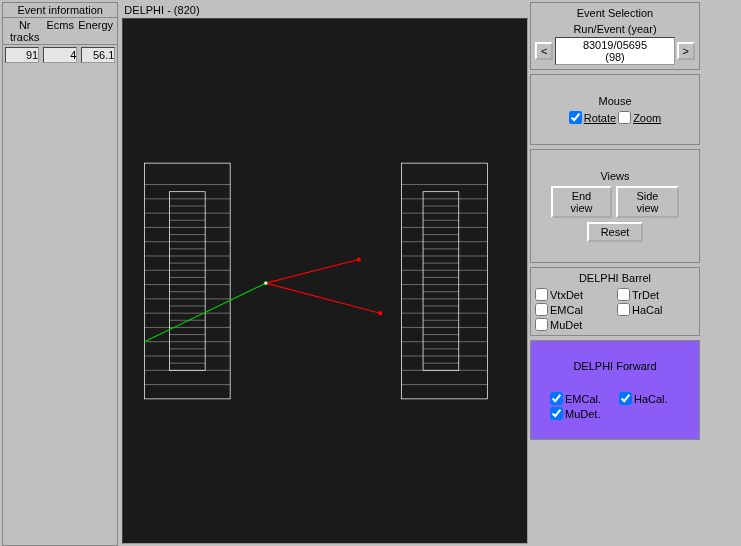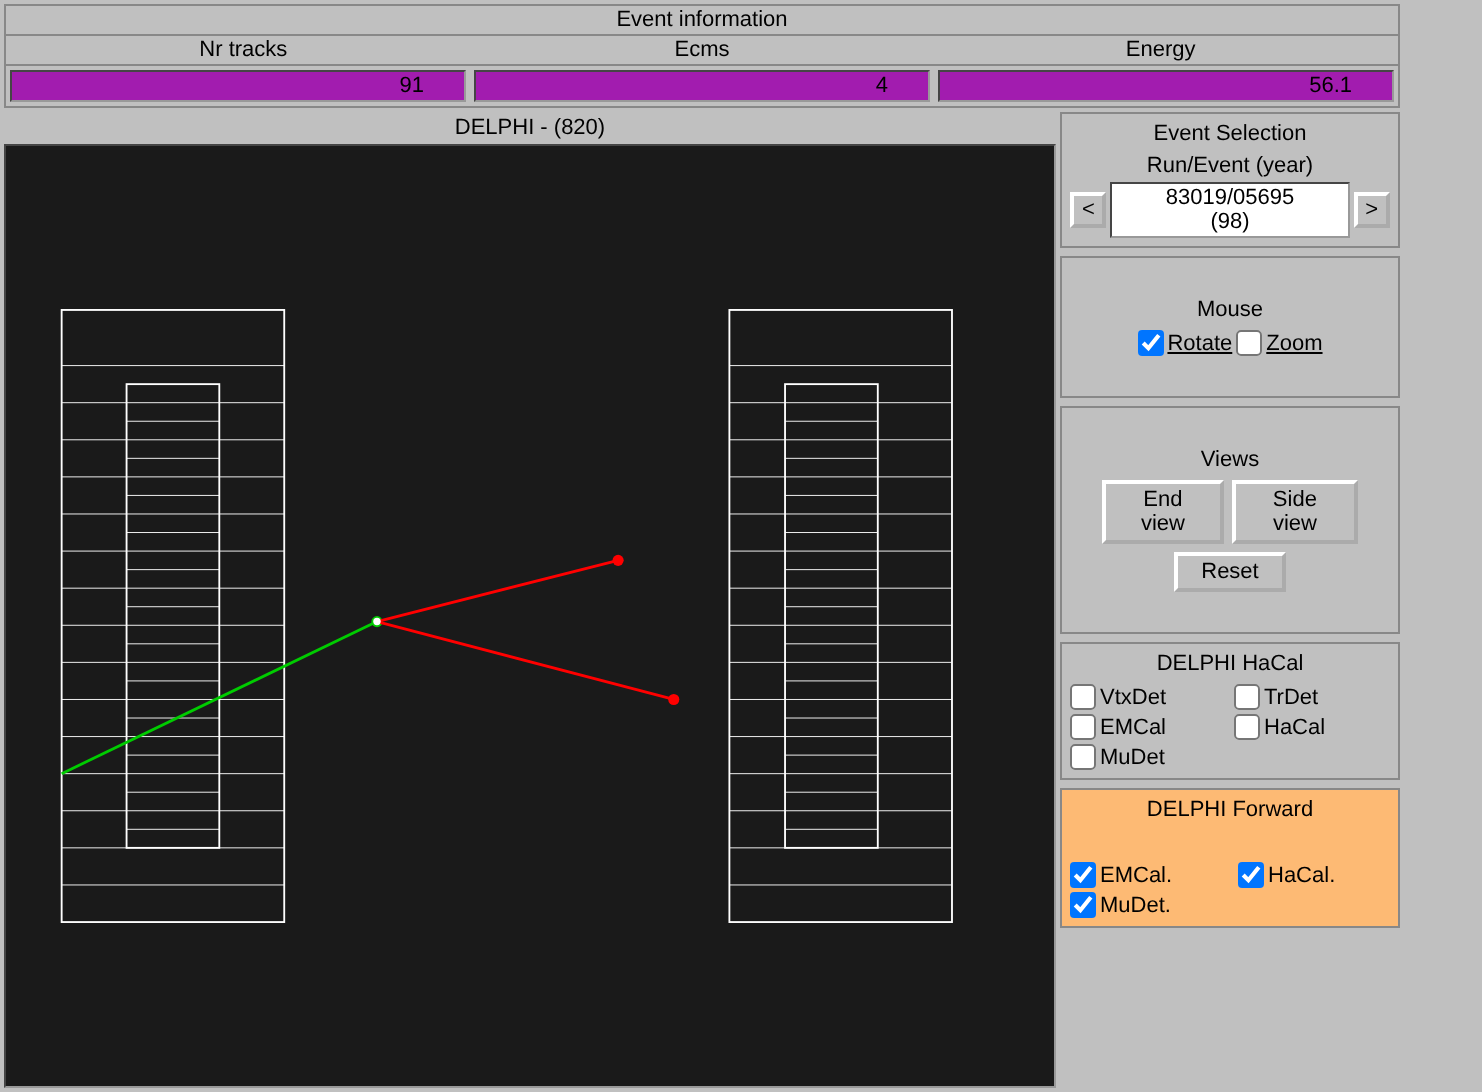--- a/index.html
+++ b/index.html
@@ -7,21 +7,21 @@
       background: #c0c0c0;
       font-family: Arial, Helvetica, sans-serif;
       font-size: 11px;
       width: 741px;
       height: 546px;
       overflow: hidden;
     }
 
     .main-container {
       display: flex;
-      flex-direction: column;
+      flex-direction: row;
       width: 702px;
       height: 546px;
       background: #c0c0c0;
     }
 
     
     .top-bar {
       display: flex;
       flex-direction: column;
       border: 1px solid #888;
@@ -50,42 +50,41 @@
 
     .top-bar-values {
       display: flex;
       justify-content: space-around;
     }
 
     .top-bar-value {
       flex: 1;
       text-align: right;
       border: 1px inset #999;
-      background: #a21caf;
-      padding: 1px 20px;
+      background: #e5e5e5;
+      padding: 1px 0;
       margin: 2px 2px;
     }
 
     
     .content-area {
       display: flex;
       flex: 1;
       margin: 2px;
     }
 
     
     .left-panel {
       display: flex;
       flex-direction: column;
       flex: 1;
       margin-right: 2px;
     }
 
     .canvas-title {
-      text-align: center;
       background: #c0c0c0;
       padding: 2px;
       font-size: 11px;
     }
 
     .canvas-area {
       flex: 1;
       background: #1a1a1a;
       position: relative;
       overflow: hidden;
@@ -214,22 +213,22 @@
     .barrel-grid {
       display: grid;
       grid-template-columns: 1fr 1fr;
       gap: 2px 4px;
       margin-top: 4px;
     }
 
     
     .forward-box {
       border: 1px solid #888;
-      background: #fdba74;
-      padding: 4px;
+      background: #8b5cf6;
+      padding: 19px;
     }
 
     .forward-grid {
       display: grid;
       grid-template-columns: 1fr 1fr;
       gap: 2px 8px;
       margin-top: 20px;
     }
 
     .forward-single {
@@ -383,21 +382,21 @@
         <div class="views-buttons">
           <button class="view-button">End view</button>
           <button class="view-button">Side view</button>
         </div>
         <div class="reset-row">
           <button class="reset-button">Reset</button>
         </div>
       </div>
 
       <div class="barrel-box">
-        <div class="box-title">DELPHI HaCal</div>
+        <div class="box-title">DELPHI Barrel</div>
         <div class="barrel-grid">
           <label class="checkbox-label">
             <input type="checkbox" style="">
             <span>VtxDet</span>
           </label>
           <label class="checkbox-label">
             <input type="checkbox" style="">
             <span>TrDet</span>
           </label>
           <label class="checkbox-label">

